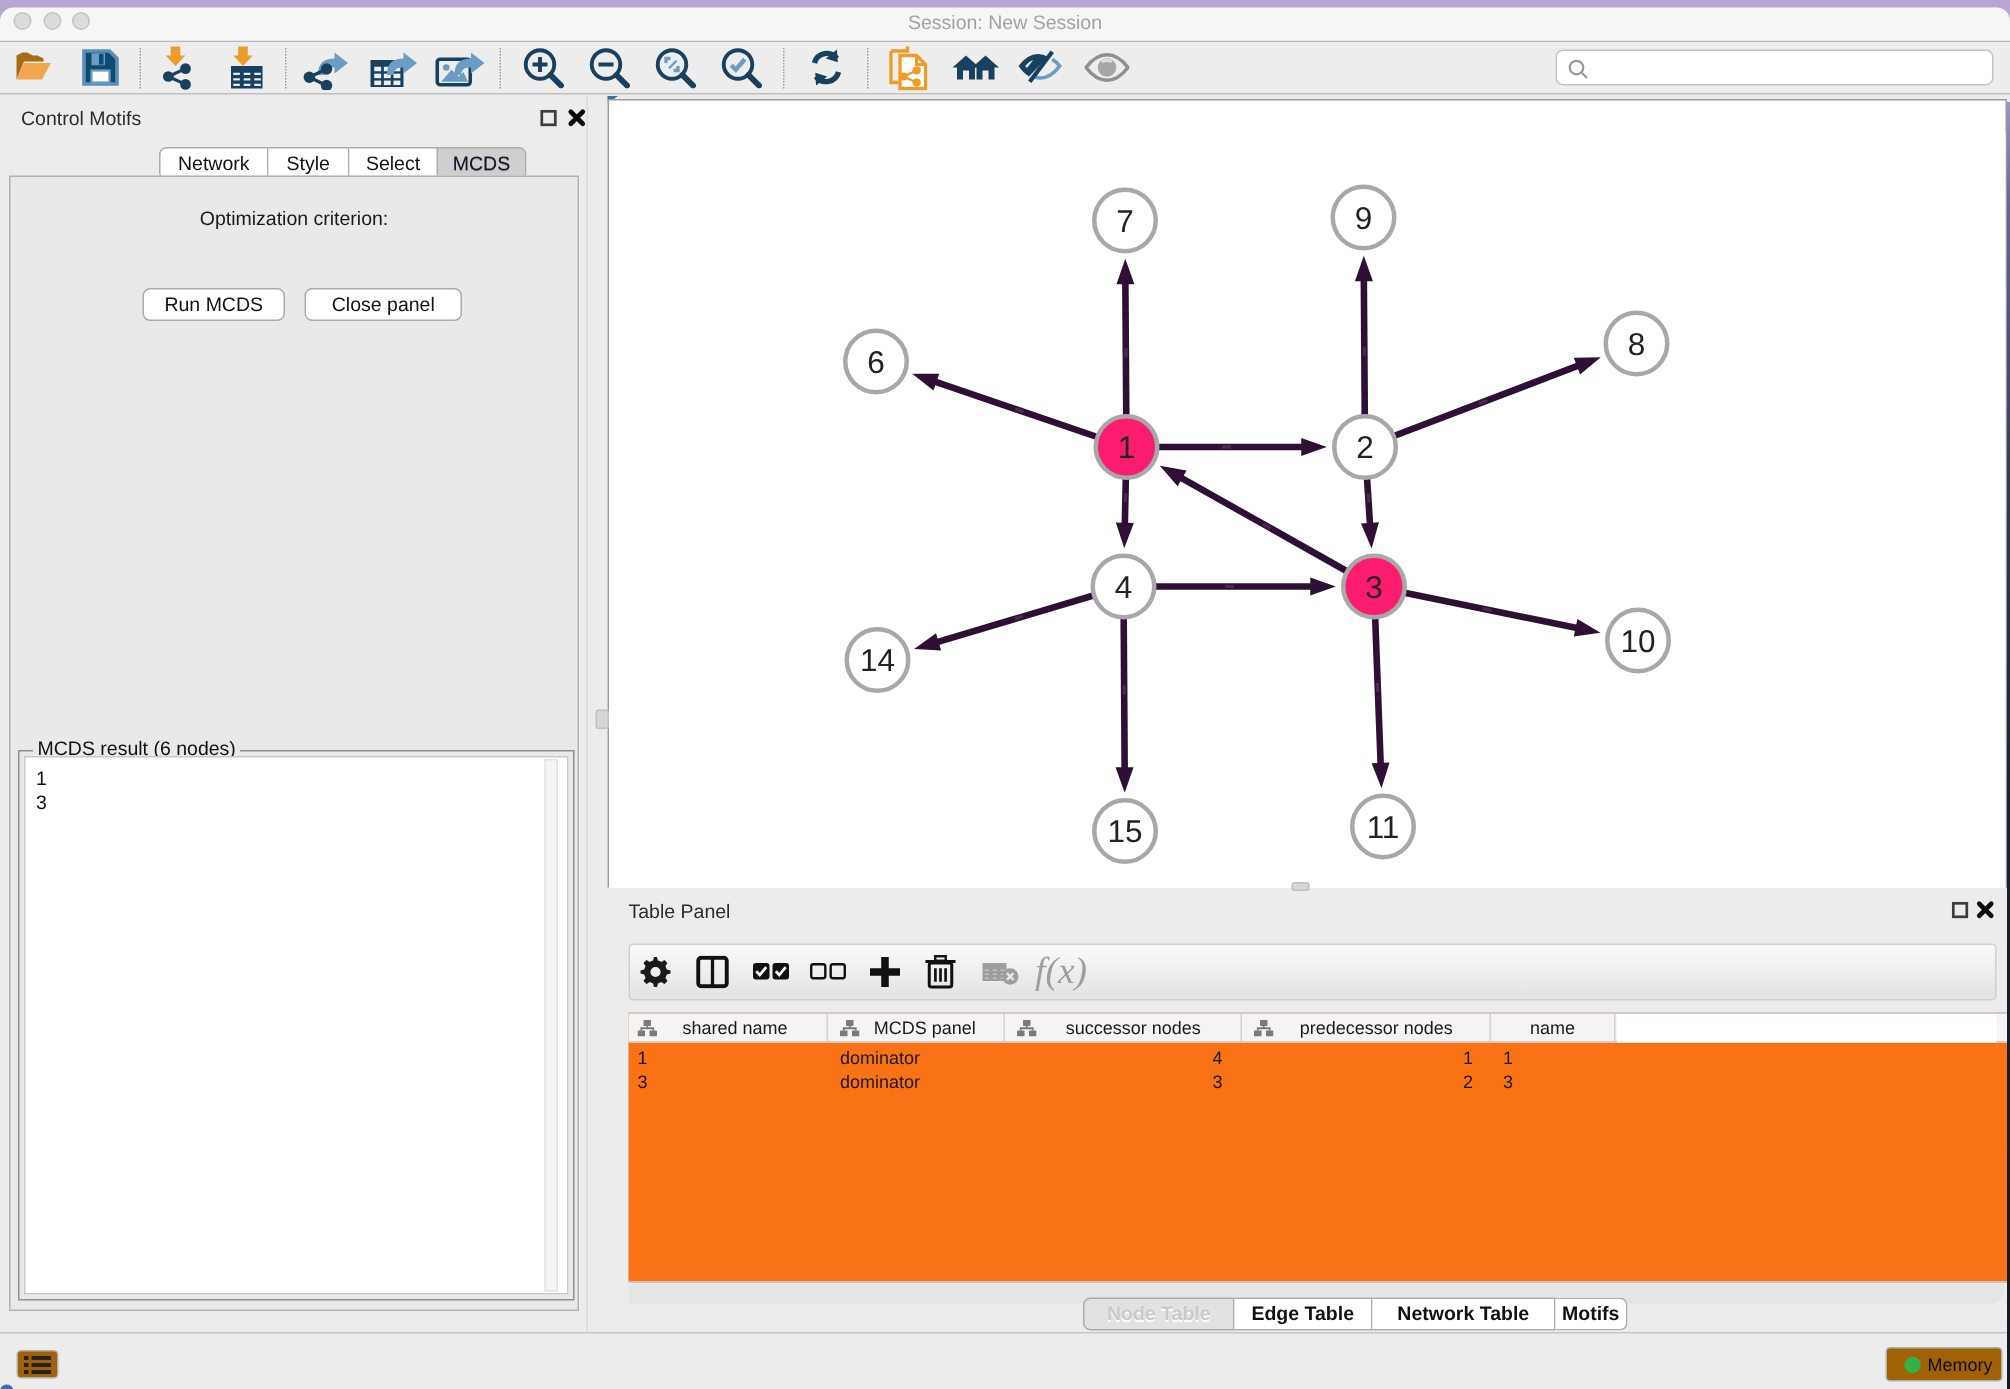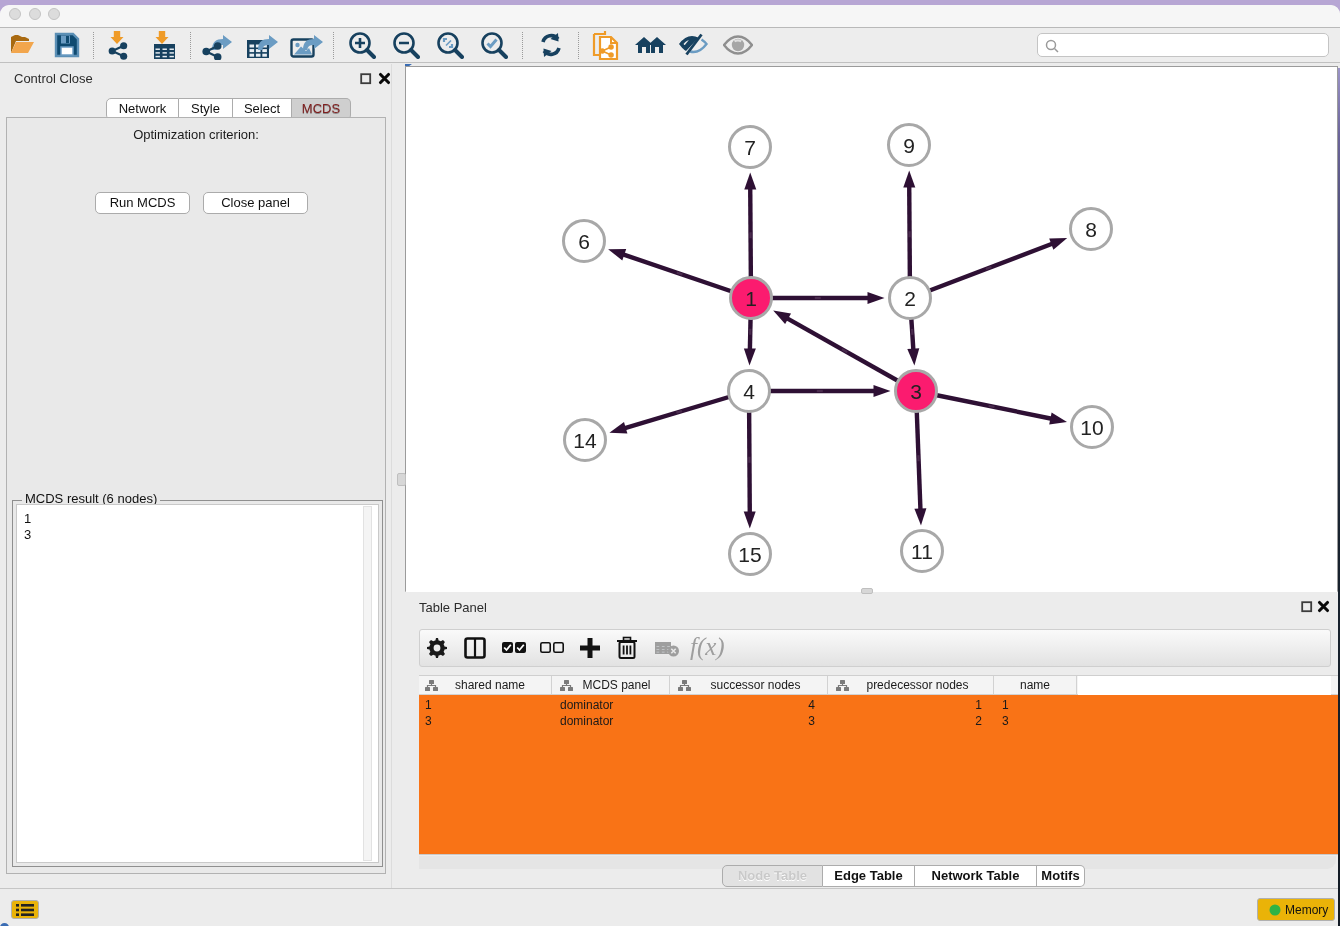--- a/index.html
+++ b/index.html
@@ -14,23 +14,23 @@
 .ticon { position:absolute; top:2px; }
 #searchbox { position:absolute; left:1037px; top:5px; width:292px; height:24px; background:#fff; border:1px solid #c4c4c4; border-radius:5px; }
 #main { position:absolute; left:0; top:59px; width:1340px; height:824px; background:#ececec; }
 
 #cpanel { position:absolute; left:0; top:0; width:392px; height:824px; background:#ececec; border-right:1px solid #dcdcdc; }
 #cpanel-title { position:absolute; left:14px; top:7px; font-size:13px; color:#2c2c2c; }
 .tabrow { position:absolute; display:flex; }
 .tab { font-size:13px; color:#111; background:#fff; border:1px solid #acacac; border-left:none; padding:2px 0 3px 0; text-align:center; }
 .tab.first { border-left:1px solid #acacac; border-radius:5px 0 0 5px;margin-left:28px; }
 .tab.last { border-radius:0 5px 5px 0; }
-.tab.sel { background:#cfcfcf; color:#7f1d1d; text-shadow:0 1px 0 #8a8a8a; }
+.tab.sel { background:#cfcfcf; color:#0f172a; text-shadow:0 1px 0 #8a8a8a; }
 #cp-body { position:absolute; left:6px; top:53px; width:380px; height:757px; border:1px solid #b2b2b2; background:#e9e9e9; }
-#opt-label { position:absolute; left:0; top:9px; width:100%; text-align:center; font-size:13px; color:#1a1a1a; }
+#opt-label { position:absolute; left:0; top:20px; width:100%; text-align:center; font-size:13px; color:#1a1a1a; }
 #dropdown { position:absolute; left:38px; top:39px; width:312px; height:25px; background:#fff; border:1px solid #ababab; border-radius:5px; font-size:13px; color:#111; line-height:23px; padding-left:13px; }
 .btn { position:absolute; height:22px; background:#fff; border:1px solid #ababab; border-radius:5px; font-size:13px; color:#111; text-align:center; line-height:20px; }
 #fieldset { position:absolute; left:12px; top:436px; width:371px; height:367px; border:1px solid #8f8f8f; }
 #fieldset-label { position:absolute; left:9px; top:-10px; background:#e9e9e9; font-size:13px; padding:0 3px; color:#111; }
 #resultbox { position:absolute; left:3px; top:3px; width:363px; height:359px; background:#fff; border:1px solid #c9c9c9; font-size:13px; color:#111; padding:6px 0 0 7px; line-height:16px; }
 #res-scroll { position:absolute; right:6px; top:1px; width:9px; height:355px; background:#f4f4f4; border:1px solid #e2e2e2; }
 
 #netframe { position:absolute; left:405px; top:2px; width:933px; height:526px; border:1px solid #9b9b9b; border-bottom:1px solid #d8d8d8; background:#fff; }
 #nf-title { position:absolute; left:0; top:0; width:100%; height:20px; background:linear-gradient(#f7f7f7,#d9d9d9); border-bottom:1px solid #a8a8a8; }
 #nf-name { position:absolute; top:3px; left:0; width:100%; text-align:center; font-size:13px; color:#111; }
@@ -40,30 +40,31 @@
 #tp-title { position:absolute; left:14px; top:4px; font-size:13px; color:#2c2c2c; }
 #tp-toolbar { position:absolute; left:14px; top:33px; width:912px; height:38px; background:linear-gradient(#fafafa,#e2e2e2); border:1px solid #cfcfcf; border-radius:3px; }
 #ttable { position:absolute; left:14px; top:79px; width:1084px; height:180px; background:#f97316; border-top:1px solid #cfcfcf; border-bottom:1px solid #c9c9c9; }
 #thead { position:absolute; left:0; top:0; width:100%; height:19px; background:#f4f4f4; border-bottom:1px solid #d2d2d2; font-size:12px; color:#1a1a1a; }
 .hcell { position:absolute; top:0; height:19px; border-right:1px solid #d2d2d2; text-align:center; line-height:19px; }
 .trow { position:absolute; font-size:12px; color:#1a1a1a; height:16px; line-height:16px; }
 .tabrow2 { position:absolute; display:flex; font-weight:bold; }
 .tabrow2 .tab.sel { background:#e2e2e2; color:#c9c9c9; text-shadow:0 1px 0 #fff; }
 
 #statusbar { position:absolute; left:0; top:883px; width:1340px; height:38px; background:#ececec; border-top:1px solid #c6c6c6; }
-.sbtn { position:absolute; top:8px; height:26px; background:#eab308; border:1px solid #b0b0b0; border-radius:3px; }
+.sbtn { position:absolute; top:8px; height:26px; background:#a16207; border:1px solid #b0b0b0; border-radius:3px; }
 #rightedge { position:absolute; right:0; top:63px; width:2px; height:858px; background:linear-gradient(#9b94c8 0%, #6b649a 8%, #303a54 30%, #18222e 55%, #121a24 100%); }
 </style>
 </head>
 <body>
 <div id="win">
 <div id="titlebar">
   <div class="tl" style="left:9px"></div>
   <div class="tl" style="left:29px"></div>
   <div class="tl" style="left:48px"></div>
+  <div id="wtitle">Session: New Session</div>
 </div>
 <div id="toolbar">
   <svg class="ticon" style="left:8px;top:3px;" width="30" height="28" viewBox="0 0 30 28">
 <path d="M3,6 L3,22 L8,10 L14,10 L14,6 L10,4 L7,4 Z M14,6 L14,10 L21,10 L21,8 L17,6 Z" fill="#a96a11"></path>
 <path d="M3,22 L8,11 L26,11 L20,22 Z" fill="#f2a64d"></path>
       </svg>
 <svg class="ticon" style="left:53px;top:3px;" width="28" height="28" viewBox="0 0 28 28">
 <path d="M3,3 L20,3 L25,8 L25,25 L3,25 Z" fill="#0f4a70" stroke="#5b8fb5" stroke-width="2.4"></path>
 <rect x="8" y="4.5" width="9" height="8" fill="#6b9cc3"></rect>
         <rect x="13" y="5" width="3" height="7" fill="#0f4a70"></rect>
@@ -182,21 +183,21 @@
   <div class="sep" style="left:578px"></div>
   <div id="searchbox">
         <svg width="16" height="16" style="position:absolute;left:6px;top:4px">
           <circle cx="7" cy="7" r="4.5" fill="none" stroke="#9a9a9a" stroke-width="1.5"></circle>
           <line x1="10.5" y1="10.5" x2="14" y2="14" stroke="#9a9a9a" stroke-width="1.5"></line>
         </svg>
       </div>
 </div>
 <div id="main">
   <div id="cpanel">
-    <div id="cpanel-title">Control Close</div>
+    <div id="cpanel-title">Control Motifs</div>
     <svg class="abs" style="left:360px;top:9px" width="12" height="12">
           <rect x="1.2" y="1.2" width="9" height="9" fill="none" stroke="#3c3c3c" stroke-width="1.8"></rect>
         </svg>
     <svg class="abs" style="left:378px;top:8px" width="13" height="13">
           <path d="M2.5,2.5 L10.5,10.5 M10.5,2.5 L2.5,10.5" stroke="#0a0a0a" stroke-width="3.1" stroke-linecap="round"></path>
         </svg>
     <div class="tabrow" style="left:78px;top:34px">
       <div class="tab first" style="width:73px">Network</div>
       <div class="tab" style="width:54px">Style</div>
       <div class="tab" style="width:59px">Select</div>

